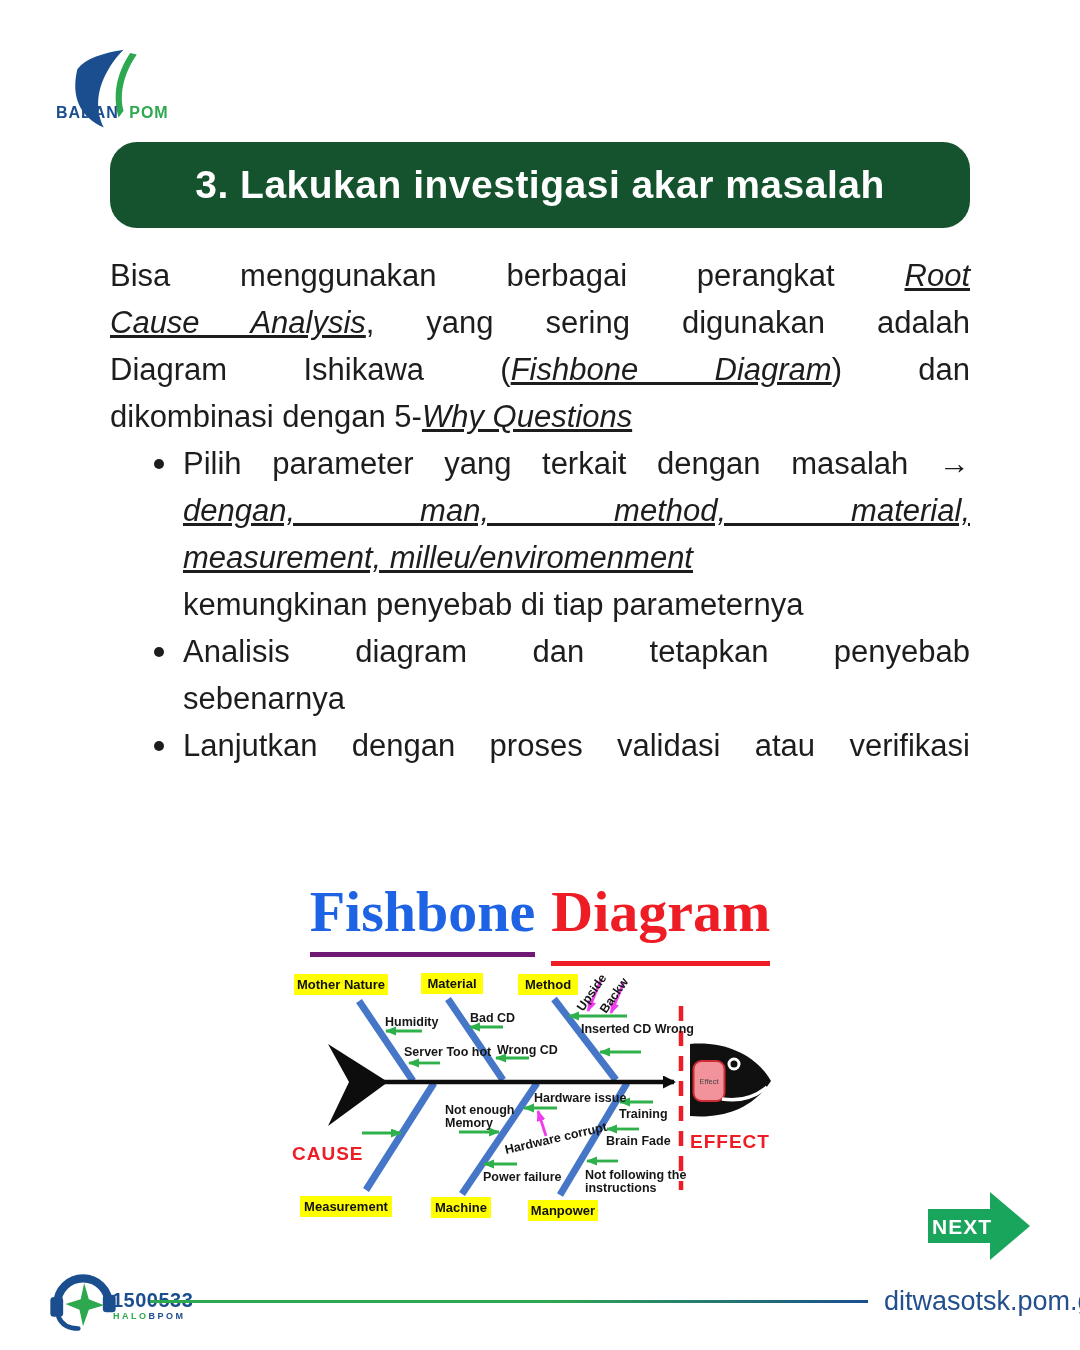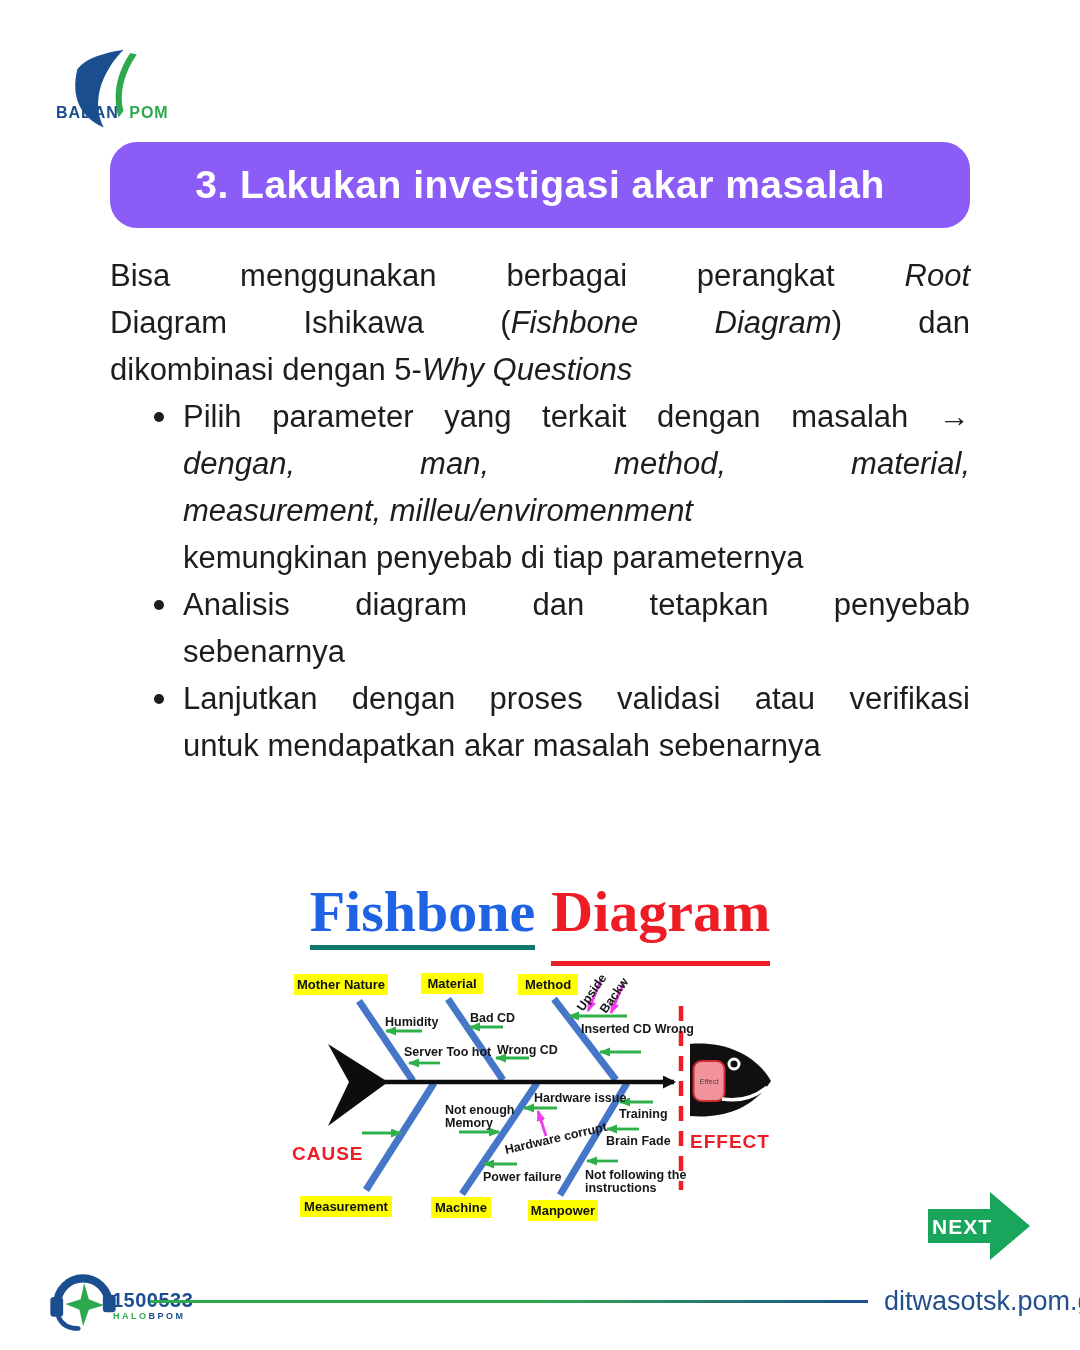--- a/index.html
+++ b/index.html
@@ -8,37 +8,37 @@
     background:#ffffff;font-family:"Liberation Sans",sans-serif;color:#1d1d1f;
   }
   
   .brandlogo{position:absolute;left:52px;top:48px;width:120px;height:86px;}
   .brandtext{position:absolute;left:56px;top:104px;font-size:16px;font-weight:bold;letter-spacing:1px;}
   .brandtext .b1{color:#1b4e8f;}
   .brandtext .b2{color:#2ea84e;margin-left:5px;}
   
   .banner{
     position:absolute;left:110px;top:142px;width:860px;height:86px;
-    background:#8b5cf6;border-radius:27px;display:flex;align-items:center;justify-content:center;
+    background:#14532d;border-radius:27px;display:flex;align-items:center;justify-content:center;
   }
   .banner .btitle{color:#ffffff;font-weight:bold;font-size:39px;letter-spacing:0.5px;}
   
   .textblock{position:absolute;left:110px;top:252px;width:860px;font-size:31px;line-height:47px;}
   .tline{text-align:justify;}
   .tline.jl{text-align-last:justify;}
   .tline.last{text-align-last:left;}
-  .it{font-style:italic;}
+  .it{font-style:italic;text-decoration:underline;}
   .bline{margin-left:73px;position:relative;}
   .bline.first::before{
     content:"";position:absolute;left:-29px;top:19px;width:10px;height:10px;border-radius:50%;background:#1d1d1f;
   }
   
   .figtitle{position:absolute;left:0;top:878px;width:1080px;text-align:center;
     font-family:"Liberation Serif",serif;font-weight:bold;font-size:58px;}
-  .figtitle .f1{color:#1e63e3;border-bottom:5px solid #0f766e;padding-bottom:1px;margin-right:16px;}
+  .figtitle .f1{color:#1e63e3;border-bottom:5px solid #701a75;padding-bottom:8px;margin-right:16px;}
   .figtitle .f2{color:#ee1c24;border-bottom:5px solid #ee1c24;padding-bottom:17px;}
   
   .fishsvg{position:absolute;left:270px;top:950px;width:590px;height:290px;}
   .fishsvg text{font-family:"Liberation Sans",sans-serif;}
   .cat{font-size:13px;font-weight:bold;fill:#111111;}
   .sc{font-size:12.5px;font-weight:bold;fill:#161616;}
   .bigred{font-family:"Liberation Serif",serif;font-weight:bold;font-size:19px;fill:#ee1c25;letter-spacing:1px;}
   .fx{font-size:7.5px;fill:#444444;}
   
   .nextbtn{position:absolute;left:928px;top:1192px;width:102px;height:69px;cursor:pointer;}
@@ -64,34 +64,34 @@
   <span class="b1">BADAN</span>
   <span class="b2">POM</span>
 </div>
 
 <div class="banner">
   <div class="btitle">3. Lakukan investigasi akar masalah</div>
 </div>
 
 <div class="textblock">
   <div class="tline jl"><span>Bisa menggunakan berbagai perangkat </span><span class="it">Root</span></div>
+  <div class="tline jl"><span class="it">Cause Analysis</span><span>, yang sering digunakan adalah</span></div>
   <div class="tline jl"><span>Diagram Ishikawa (</span><span class="it">Fishbone Diagram</span><span>) dan</span></div>
   <div class="tline last"><span>dikombinasi dengan 5-</span><span class="it">Why Questions</span></div>
 
   <div class="tline jl bline first"><span>Pilih parameter yang terkait dengan masalah →</span></div>
   <div class="tline jl bline"><span class="it">dengan, man, method, material,</span></div>
   <div class="tline last bline"><span class="it">measurement, milleu/enviromenment</span></div>
 
   <div class="tline last bline"><span>kemungkinan penyebab di tiap parameternya</span></div>
 
   <div class="tline jl bline first"><span>Analisis diagram dan tetapkan penyebab</span></div>
   <div class="tline last bline"><span>sebenarnya</span></div>
 
   <div class="tline jl bline first"><span>Lanjutkan dengan proses validasi atau verifikasi</span></div>
-  <div class="tline last bline"><span>untuk mendapatkan akar masalah sebenarnya</span></div>
 </div>
 
 <div class="figtitle">
   <span class="f1">Fishbone</span><span class="f2">Diagram</span>
 </div>
 
 <svg class="fishsvg" viewBox="0 0 590 290">
   <defs>
     <marker id="mg" markerUnits="userSpaceOnUse" markerWidth="12" markerHeight="10" refX="10" refY="4.5" orient="auto">
       <path d="M0,0 L11,4.5 L0,9 Z" fill="#2eb04a"></path>

